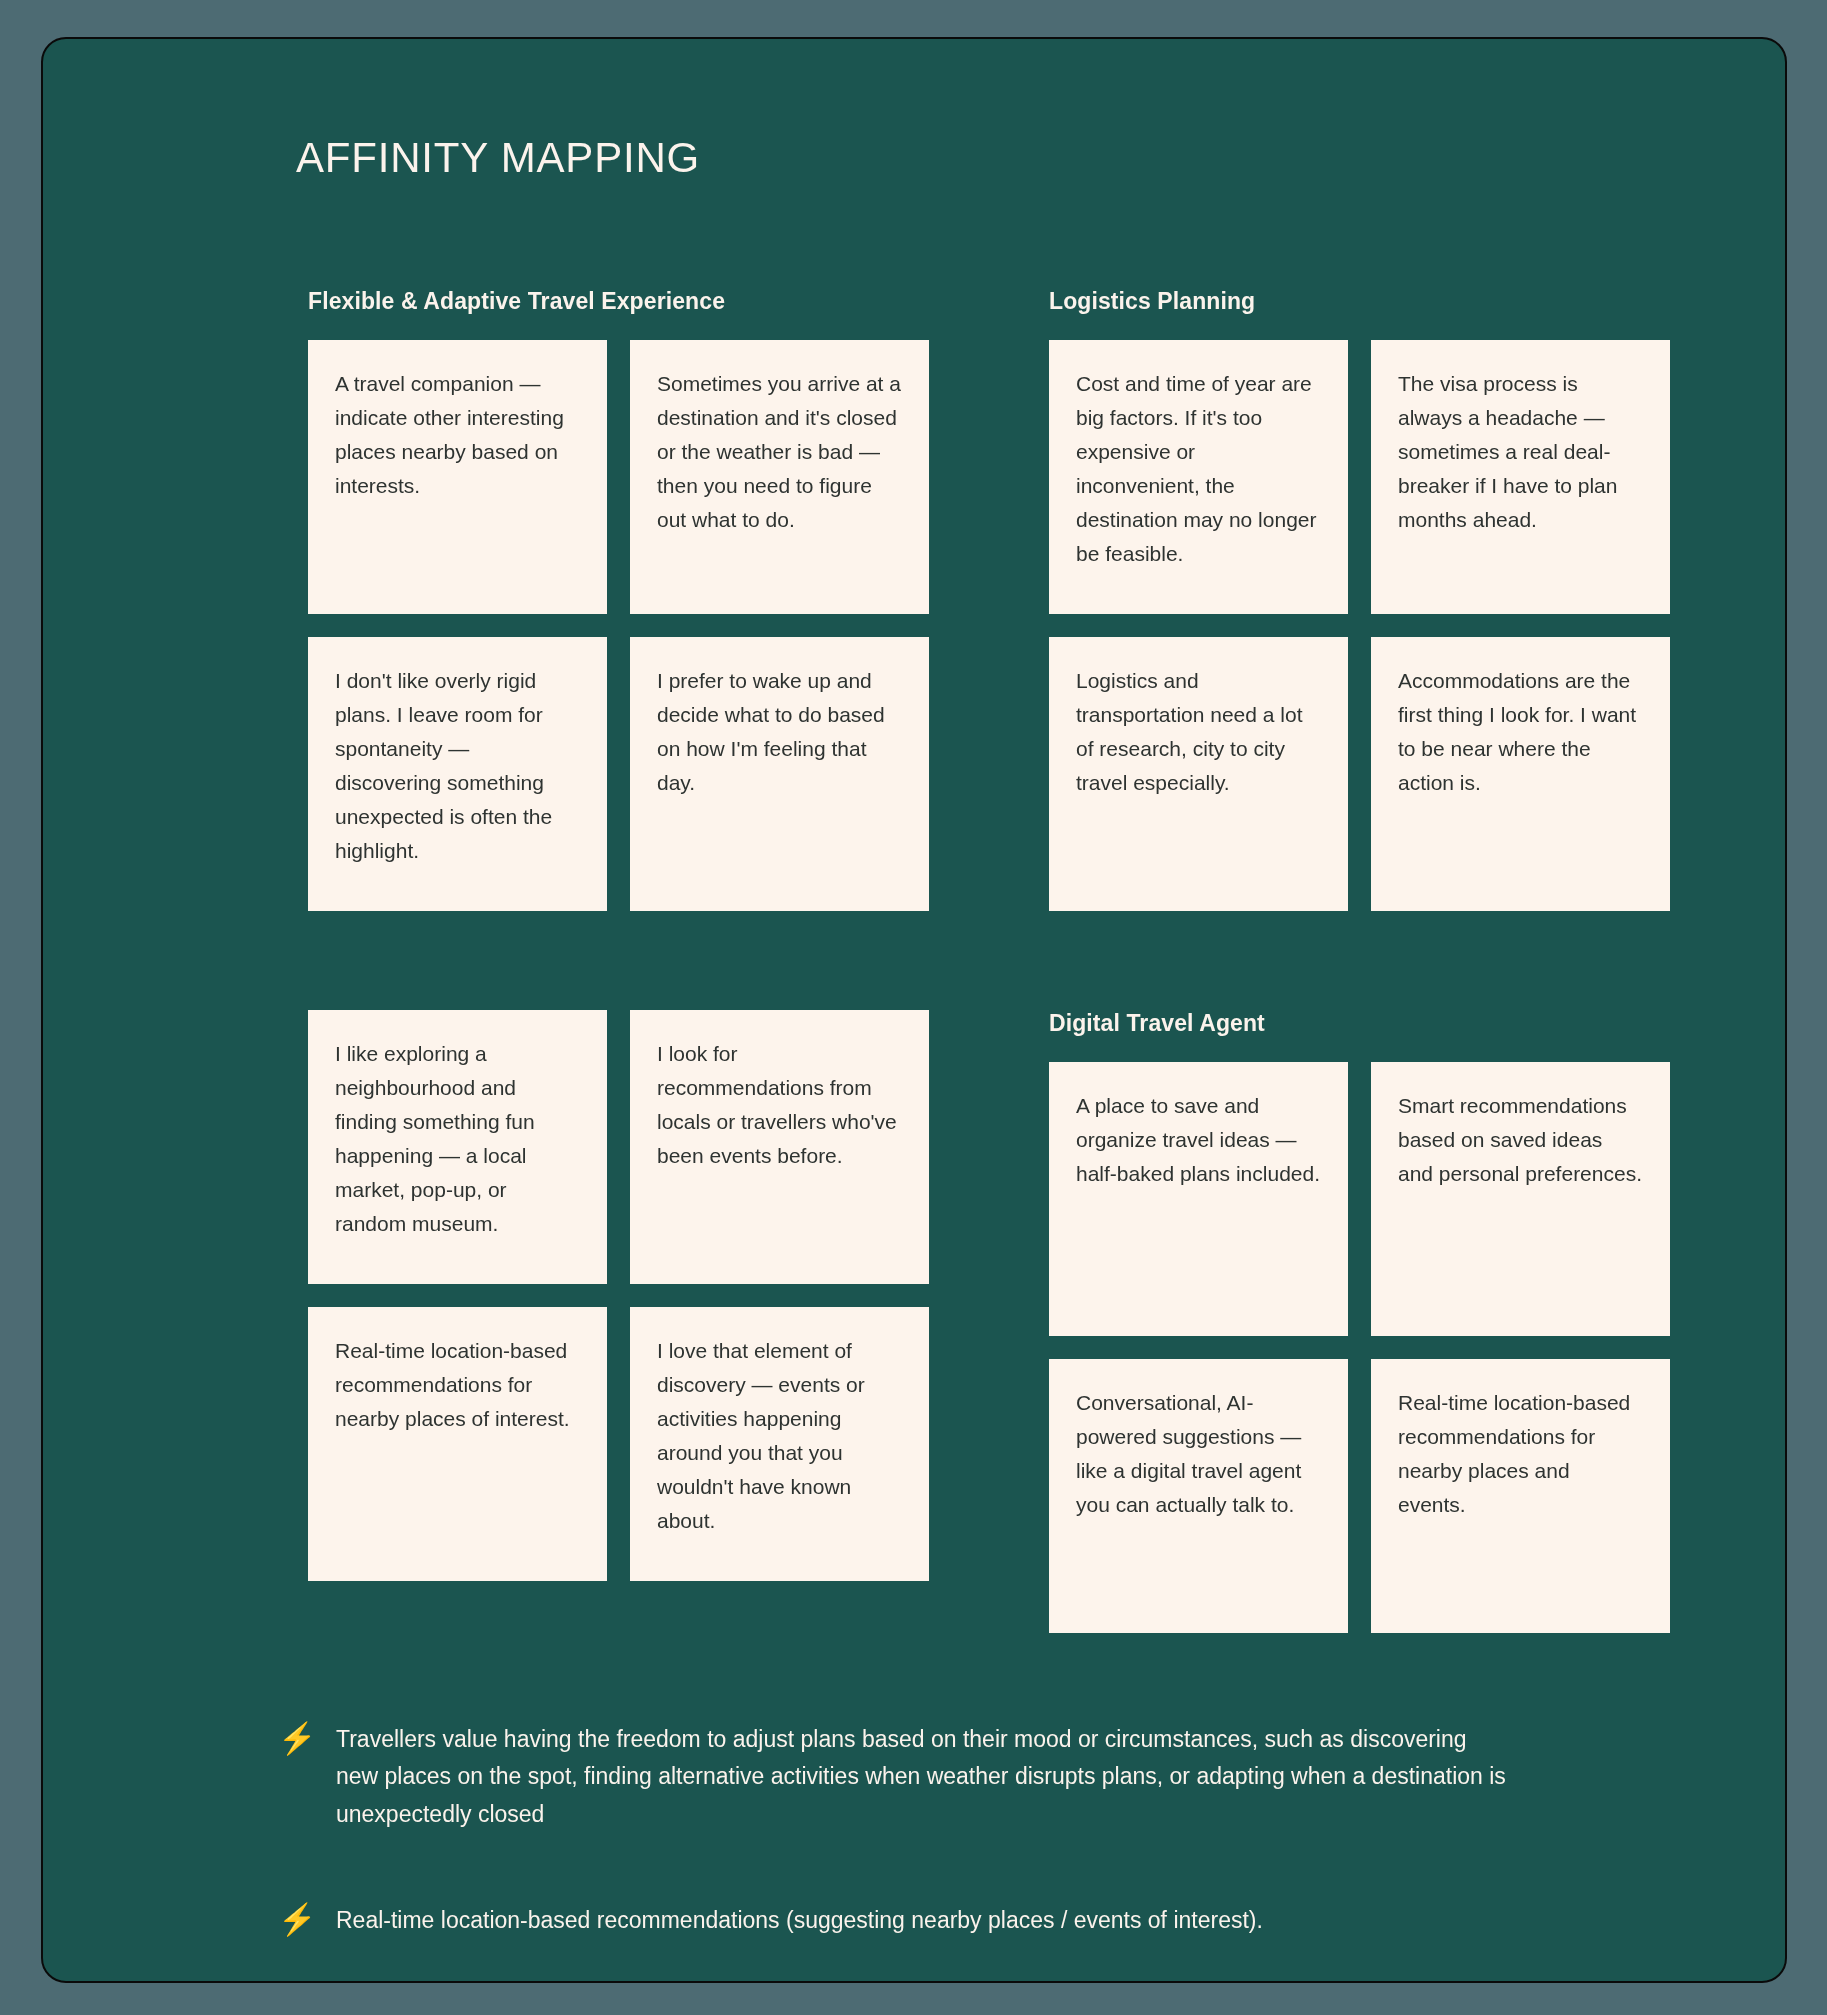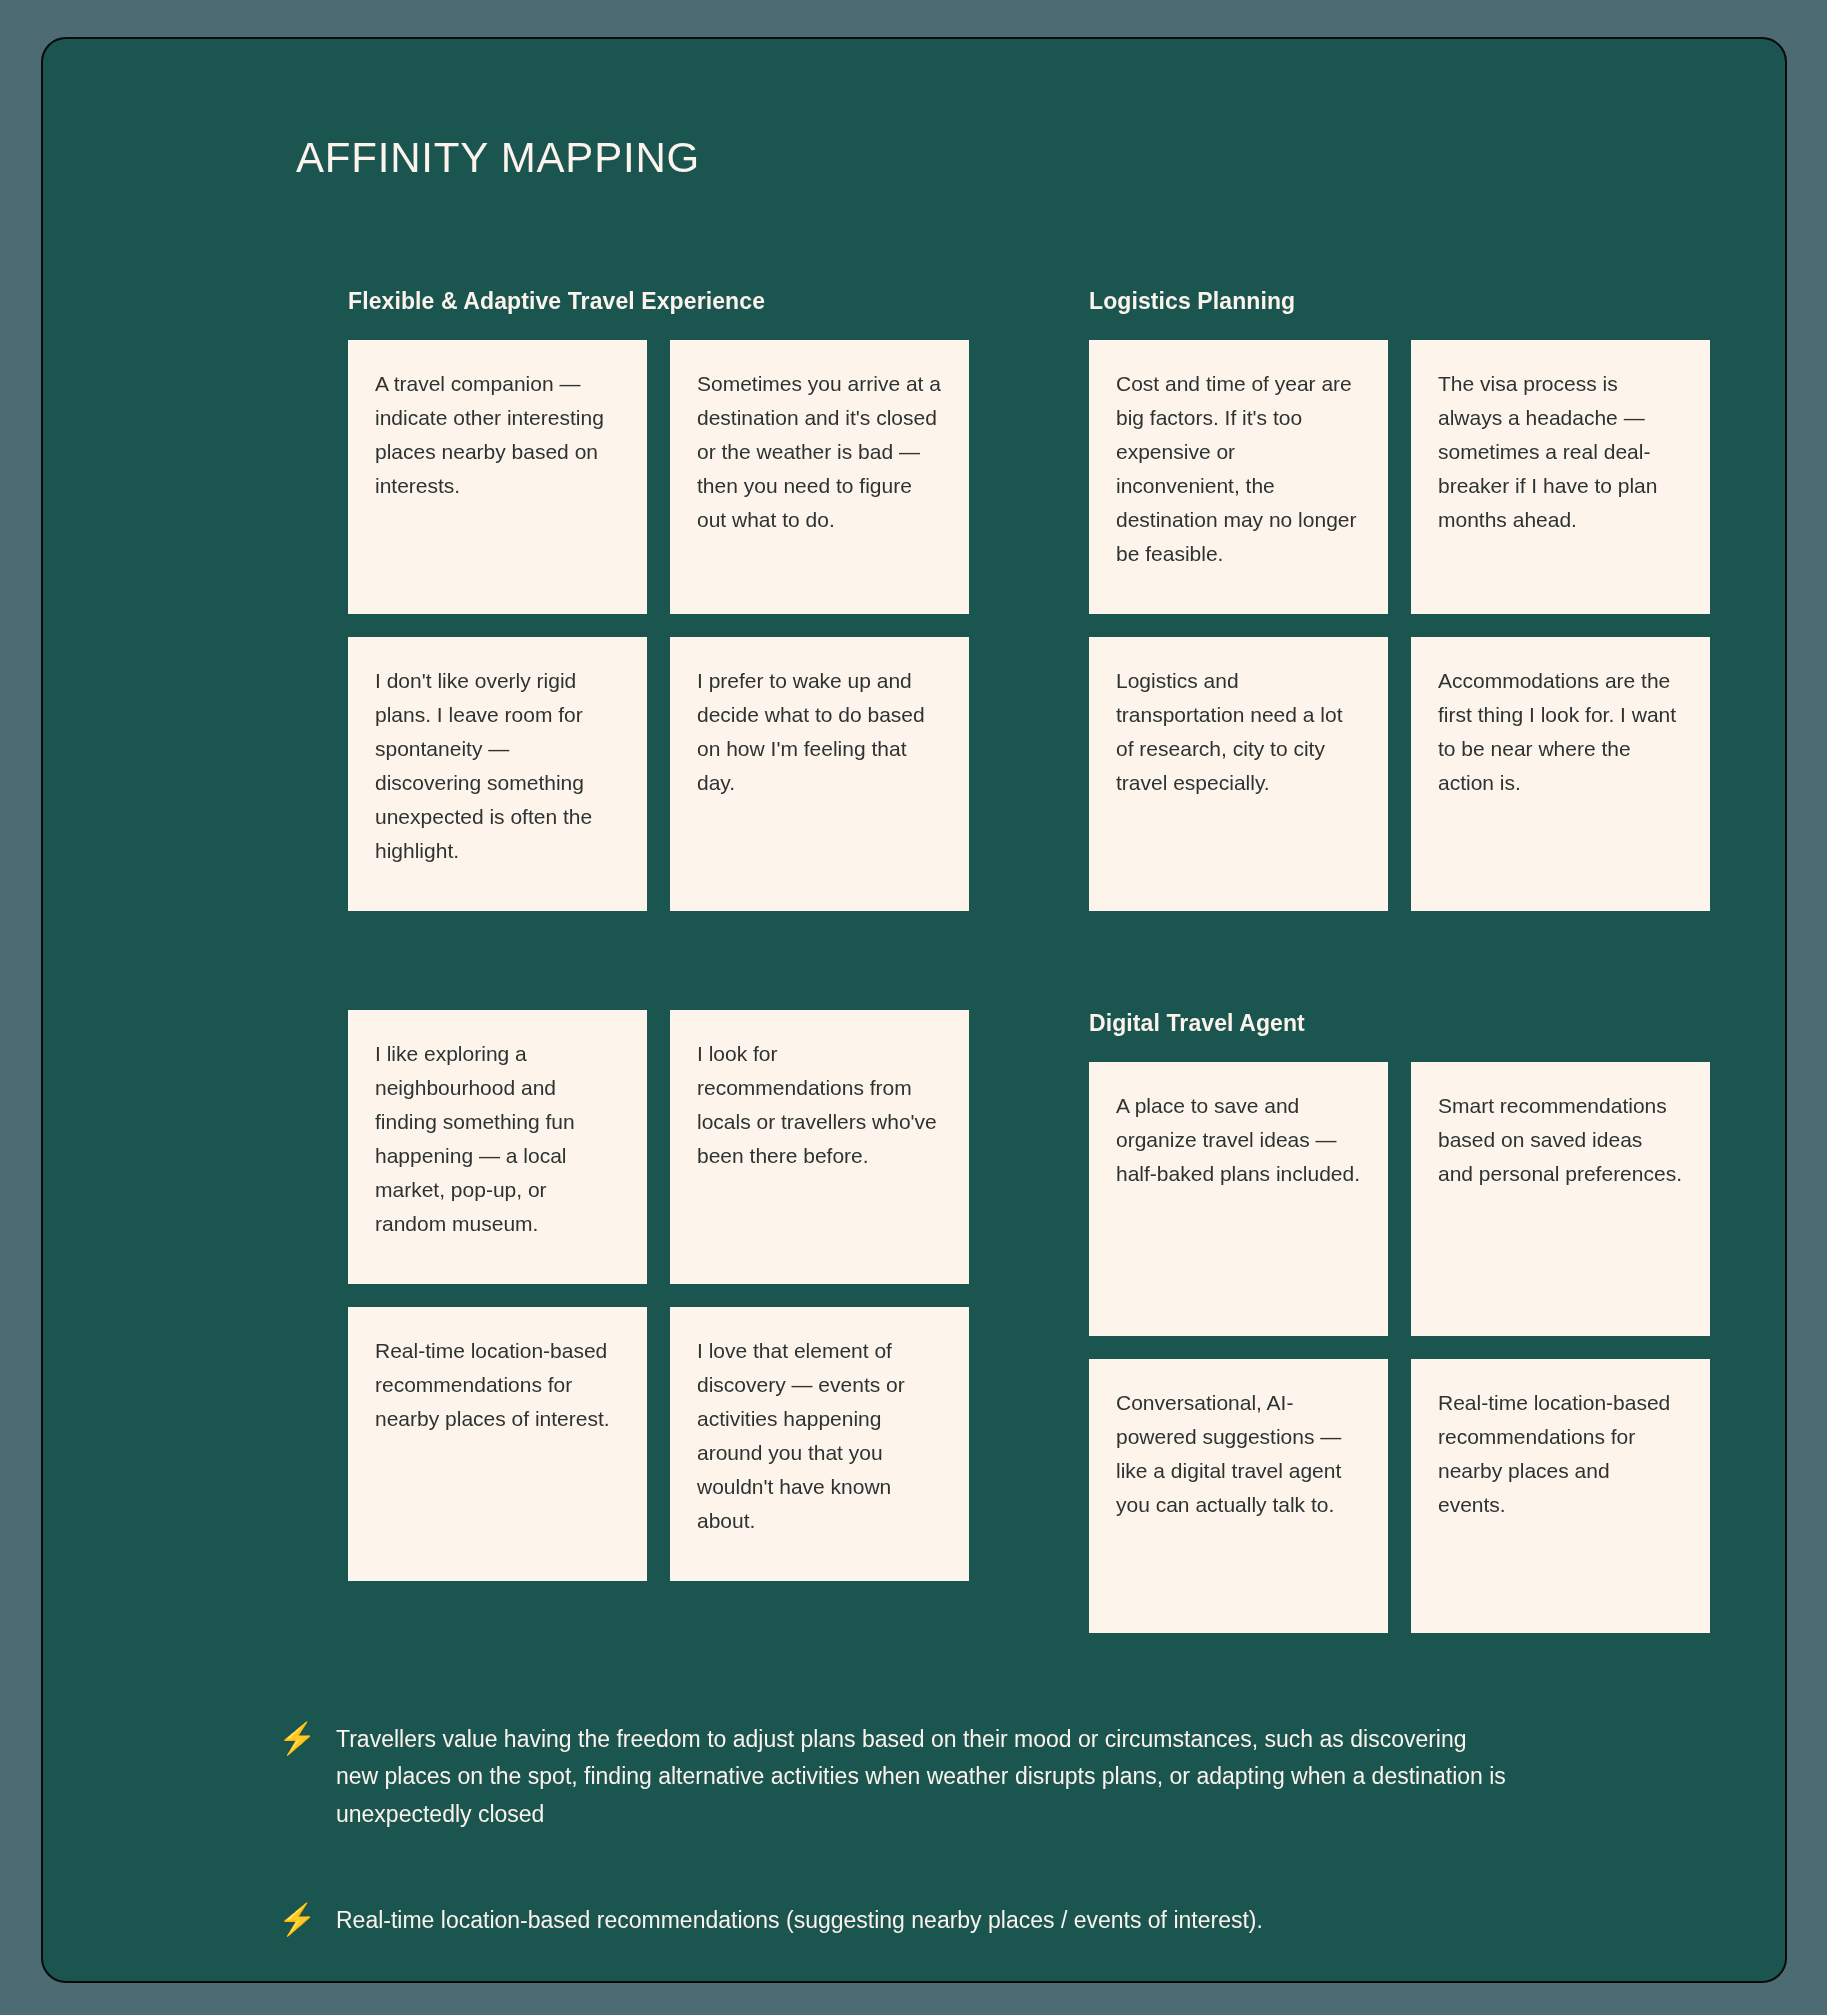--- a/index.html
+++ b/index.html
@@ -33,21 +33,20 @@
     letter-spacing: 0.8px;
     color: #fbf3ec;
     font-stretch: condensed;
   }
 
   .columns {
     position: absolute;
     left: 249px;
     top: 233px;
     width: 1340px;
-    margin-left: 40px;
   }
 
   .band { display: flex; gap: 142px; }
   .band + .band { margin-top: 75px; }
 
   .group { width: 599px; }
 
   .group-title {
     font-size: 23px;
     font-weight: 700;
@@ -158,21 +157,21 @@
     </div>
 
     <div class="band">
 
       <section class="group">
         <div class="card-grid">
           <div class="card">
               <div class="card-text">I like exploring a neighbourhood and finding something fun happening — a local market, pop-up, or random museum.</div>
             </div>
           <div class="card">
-              <div class="card-text">I look for recommendations from locals or travellers who've been there before.</div>
+              <div class="card-text">I look for recommendations from locals or travellers who've been events before.</div>
             </div>
           <div class="card">
               <div class="card-text">Real-time location-based recommendations for nearby places of interest.</div>
             </div>
           <div class="card">
               <div class="card-text">I love that element of discovery — events or activities happening around you that you wouldn't have known about.</div>
             </div>
         </div>
       </section>
 

